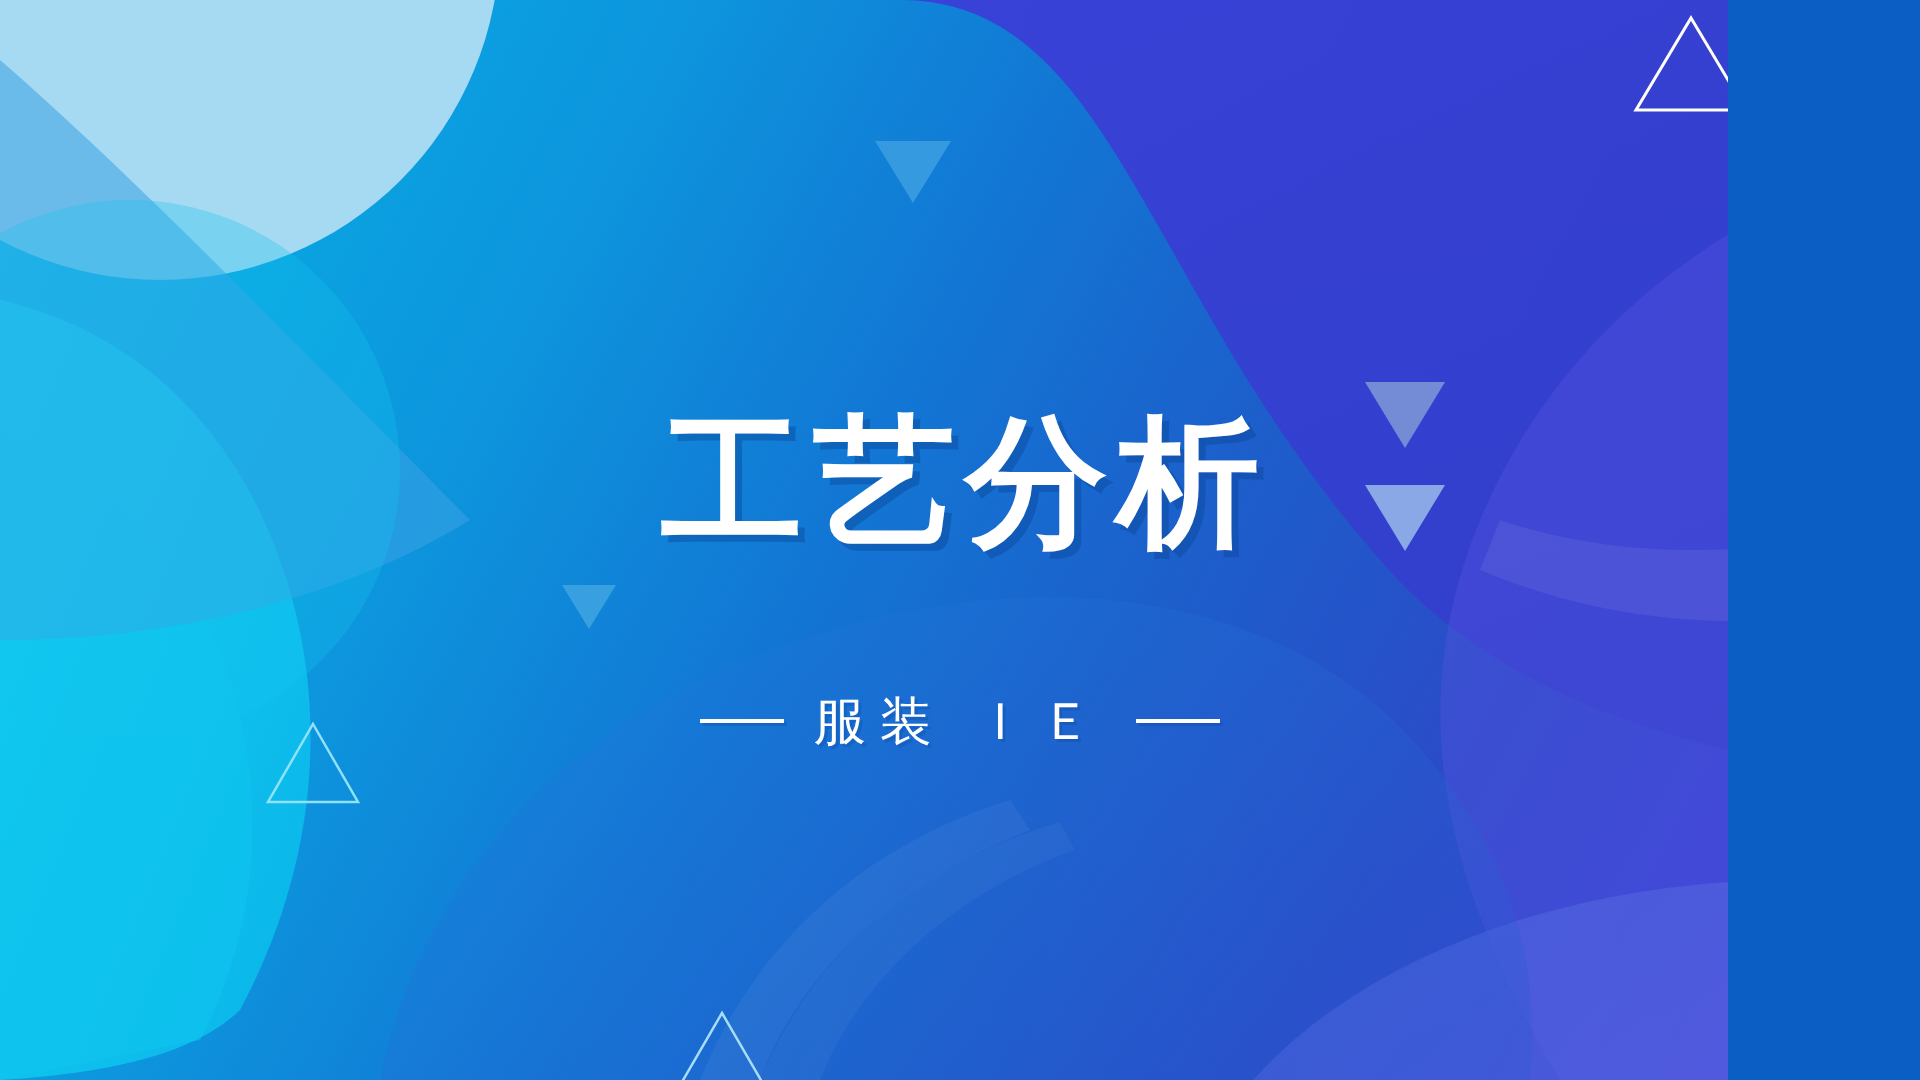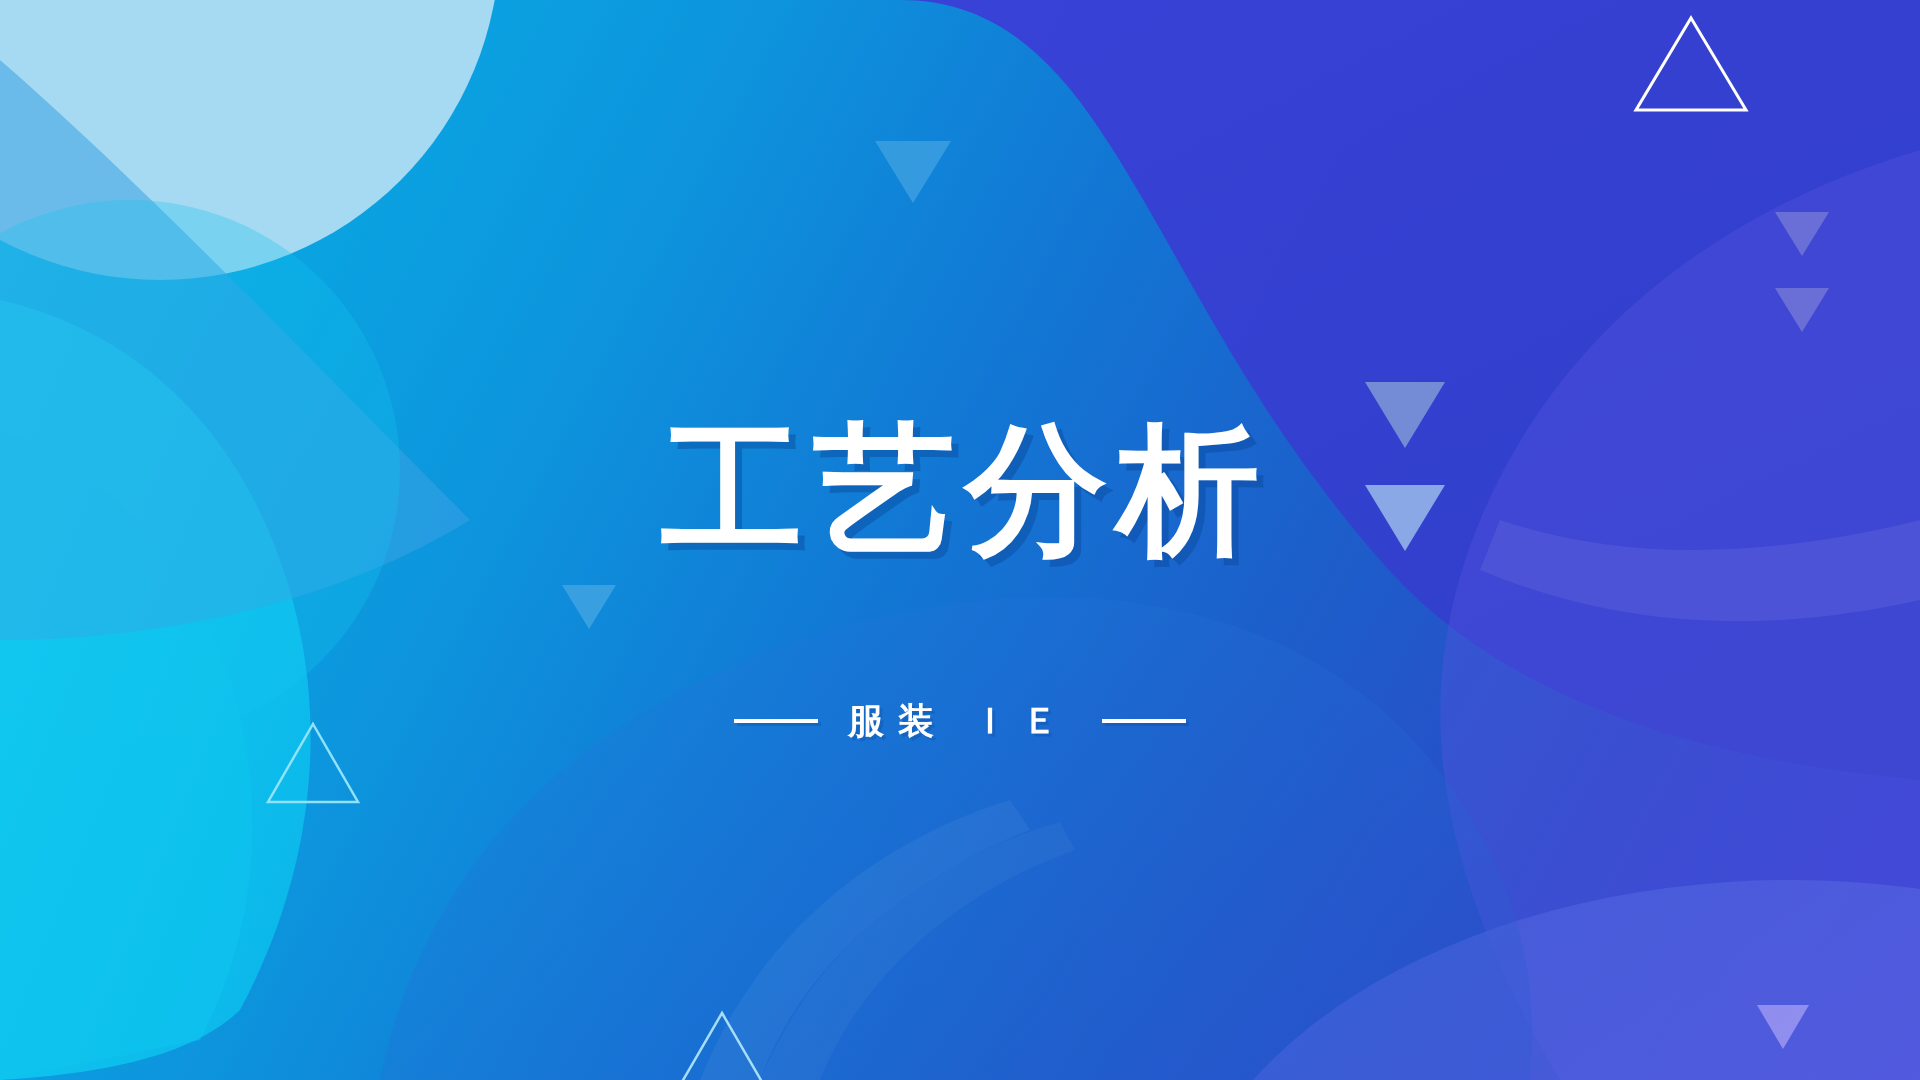--- a/index.html
+++ b/index.html
@@ -2,21 +2,21 @@
 <html><head>
 <meta charset="utf-8">
 <style>
   html, body {
     margin: 0;
     padding: 0;
     background: #0b5fc4;
   }
   #slide {
     position: relative;
-    width: 1920px;
+    width: 1728px;
     height: 1080px;
     overflow: hidden;
     font-family: "Liberation Sans", "DejaVu Sans", sans-serif;
     background: linear-gradient(118deg,
         #0cb9e9 0%,
         #09a7e2 14%,
         #0d95dd 30%,
         #1277d4 48%,
         #1c5fcb 64%,
         #2a4cc8 80%,
@@ -64,22 +64,22 @@
     white-space: nowrap;
   }
   .sub-rule {
     display: block;
     width: 84px;
     height: 4px;
     background: #ffffff;
     box-shadow: 3px 3px 0 rgba(10, 70, 150, 0.28);
   }
   .subtitle {
-    font-size: 36px;
-    font-weight: 700;
+    font-size: 52px;
+    font-weight: 400;
     color: #ffffff;
     letter-spacing: 14px;
     line-height: 1;
     text-shadow: 3px 3px 0 rgba(10, 70, 150, 0.28);
   }
 </style>
 </head>
 <body>
 
 <div id="slide">

